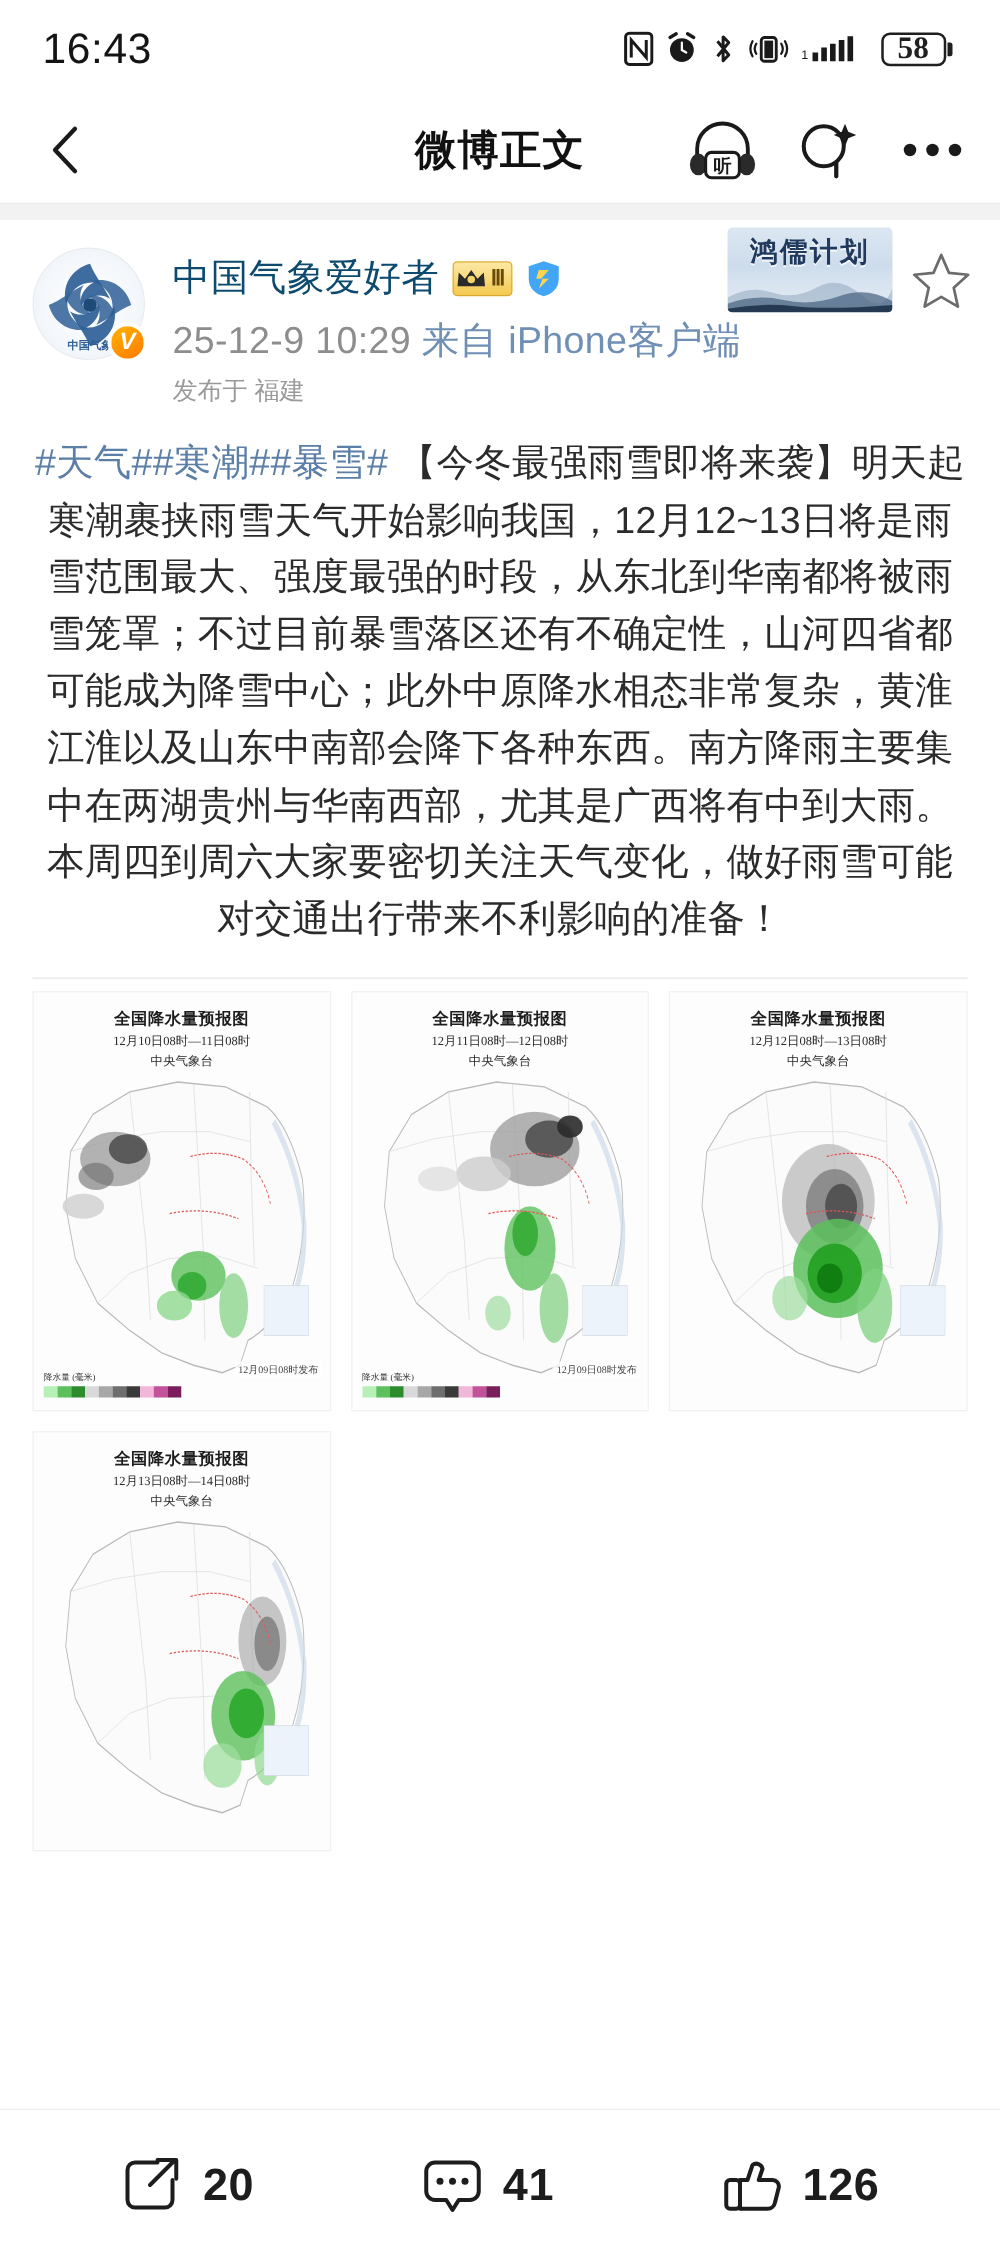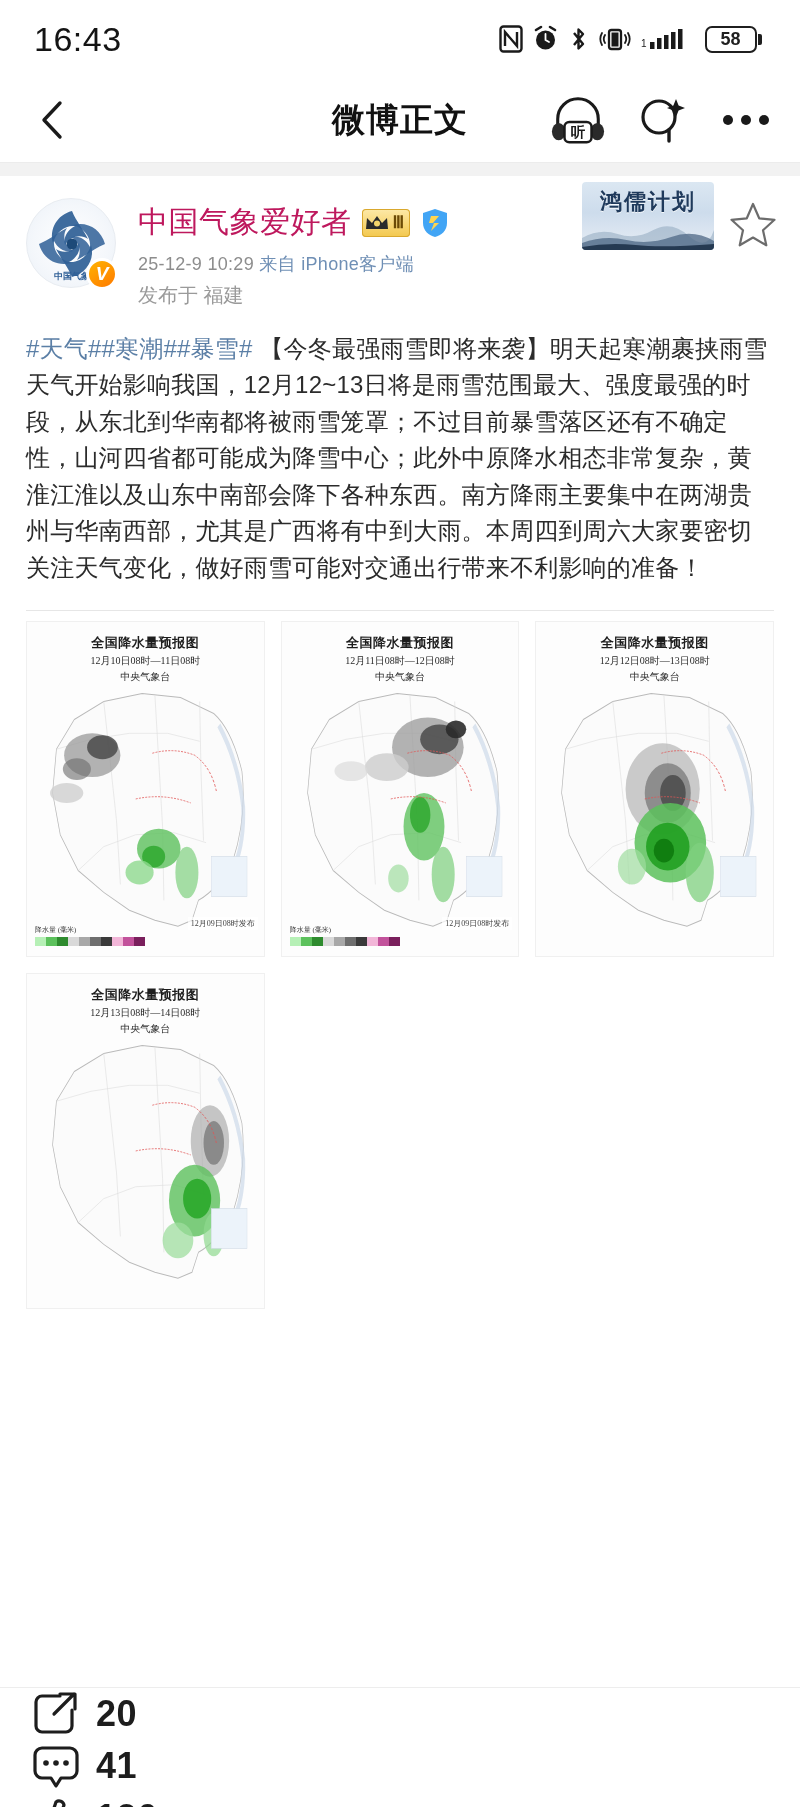--- a/index.html
+++ b/index.html
@@ -15,21 +15,21 @@
   .statusbar {
     height: 78px; display: flex; align-items: center;
     justify-content: space-between; padding: 0 38px 0 34px;
   }
   .status-time { font-size: 34px; font-weight: 400; color: #141414; letter-spacing: .5px; }
   .status-icons { display: flex; align-items: center; gap: 9px; }
   .sicon { display: inline-flex; align-items: center; justify-content: center; color: #1a1a1a; }
   .batt {
     display: inline-flex; align-items: center; justify-content: center;
     min-width: 52px; height: 27px; border: 2.5px solid #1f1f1f; border-radius: 7px;
-    font-size: 18px; font-weight: 600; color: #1f1f1f; padding: 0 5px; margin-left: 3px;
+    font-size: 25px; font-weight: 600; color: #1f1f1f; padding: 0 5px; margin-left: 3px; font-family: Liberation Serif, serif;
   }
   .batt-wrap { display: flex; align-items: center; }
   .batt-nub { width: 4px; height: 11px; background: #1f1f1f; border-radius: 0 2px 2px 0; margin-left: 1.5px; }
 
   
   .navbar {
     height: 84px; display: flex; align-items: center; padding: 0 26px 0 26px;
     position: relative; background: #fff;
   }
   .nav-back { width: 54px; height: 54px; display: flex; align-items: center; justify-content: center; }
@@ -55,50 +55,50 @@
   }
   .avatar svg { position: absolute; left: 0; top: 0; }
   .vbadge {
     position: absolute; right: -2px; bottom: -2px; width: 32px; height: 32px; border-radius: 50%;
     background: linear-gradient(145deg,#ffb300,#ff7a00); border: 3px solid #fff;
     display: flex; align-items: center; justify-content: center;
     color: #fff; font-size: 19px; font-weight: 700; font-style: italic;
   }
   .author-info { margin-left: 22px; padding-top: 4px; flex: 1; min-width: 0; }
   .author-line1 { display: flex; align-items: center; gap: 10px; }
-  .author-name { font-size: 30px; color: #be185d; font-weight: 500; letter-spacing: .5px; }
+  .author-name { font-size: 30px; color: #0c4a6e; font-weight: 500; letter-spacing: .5px; }
   .crown-badge {
     display: inline-flex; align-items: center; height: 28px; border-radius: 4px;
     background: linear-gradient(180deg,#fde9a8,#f3c84e); padding: 0 6px 0 2px; gap: 3px;
     box-shadow: 0 0 0 1px #d9a82e inset;
   }
   .crown-badge .lvl { font-size: 17px; font-weight: 700; color: #6b4a05; font-family: "Liberation Serif", serif; }
   .shield {
     width: 30px; height: 32px; display: inline-flex; align-items: center; justify-content: center;
   }
-  .meta-line { font-size: 18px; color: #8d8d8d; margin-top: 9px; letter-spacing: .3px; }
+  .meta-line { font-size: 30px; color: #8d8d8d; margin-top: 9px; letter-spacing: .3px; }
   .meta-line .src { color: #6f8fb5; }
   .meta-line2 { font-size: 20px; color: #9a9a9a; margin-top: 6px; }
 
   .promo {
     position: absolute; right: 86px; top: 6px; width: 132px; height: 68px; border-radius: 4px;
     background: linear-gradient(180deg,#dbe7f2 0%,#cddcec 45%,#e8eef5 100%);
     overflow: hidden; display: flex; align-items: flex-start; justify-content: center;
   }
   .promo-txt {
     font-family: "Liberation Serif", serif; font-size: 22px; font-weight: 700; color: #1f3a5c;
     margin-top: 5px; letter-spacing: 2px; text-shadow: 0 1px 0 rgba(255,255,255,.8);
   }
   .promo-waves { position: absolute; left: 0; bottom: 0; width: 100%; height: 40px; }
   .star-btn { position: absolute; right: 22px; top: 24px; width: 50px; height: 50px; }
 
   
   .post-text {
-    padding: 22px 26px 0 26px; font-size: 24px; line-height: 1.52; color: #2b2b2b;
-    letter-spacing: .2px; word-break: break-all;
+    padding: 22px 26px 0 26px; font-size: 30px; line-height: 1.52; color: #2b2b2b;
+    letter-spacing: .2px; word-break: break-all; text-align: center;
   }
   .tag { color: #5b7fa6; }
 
   .img-divider { height: 1px; background: #e6e6e6; margin: 24px 26px 0 26px; }
 
   
   .img-grid {
     margin: 10px 26px 0 26px; display: grid; grid-template-columns: 1fr 1fr 1fr;
     gap: 16px;
   }
@@ -117,21 +117,21 @@
   }
   .legend { position: absolute; left: 8px; bottom: 10px; z-index: 4; }
   .legend-title { font-size: 7px; color: #333; font-family: "Liberation Serif", serif; margin-bottom: 2px; }
   .legend-bar { display: flex; }
   .legend-bar span { display: block; width: 11px; height: 9px; }
 
   
   .footer {
     position: absolute; left: 0; right: 0; bottom: 0; height: 120px;
     border-top: 1px solid #ededed; background: #fff;
-    display: flex; justify-content: space-around; padding: 0 30px; flex-direction: column;
+    display: flex; align-items: center; justify-content: space-around; padding: 0 30px;
   }
   .fbtn { display: flex; align-items: center; gap: 14px; }
   .fbtn .cnt { font-size: 36px; font-weight: 700; color: #1d1d1d; letter-spacing: .5px; }
 </style>
 </head>
 <body>
 
 <div class="screen">
 
   <div class="statusbar">

